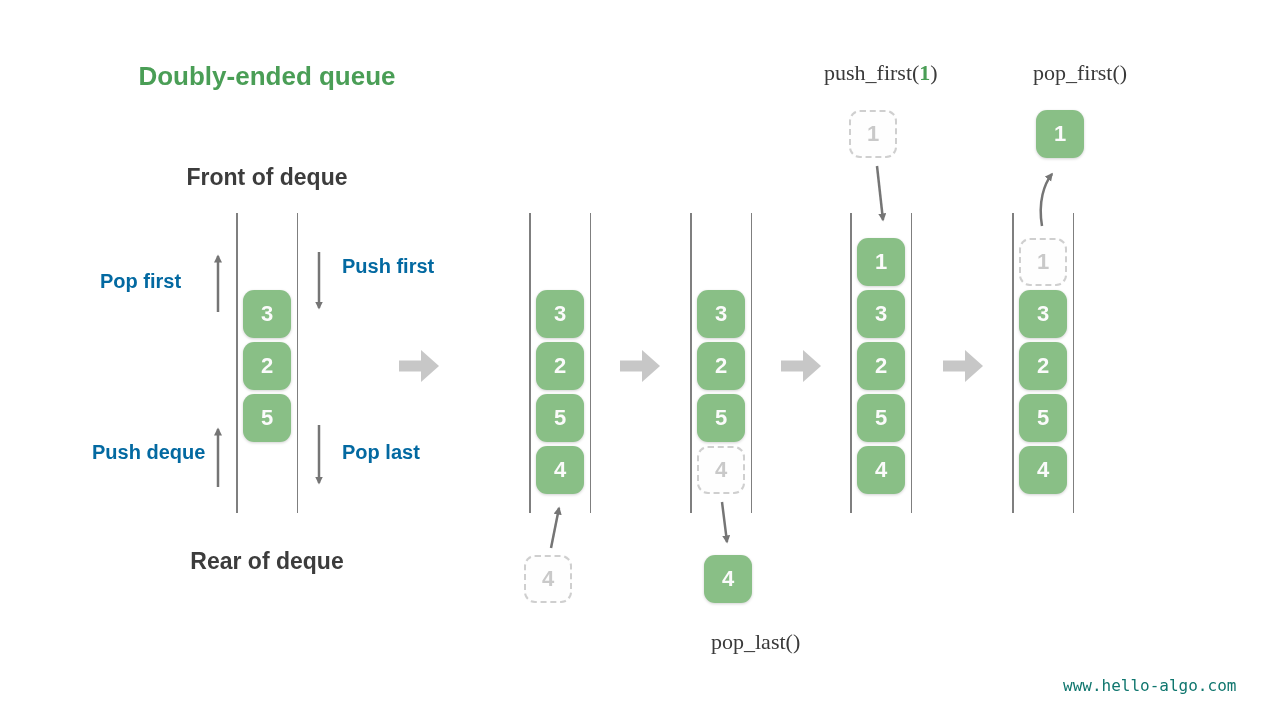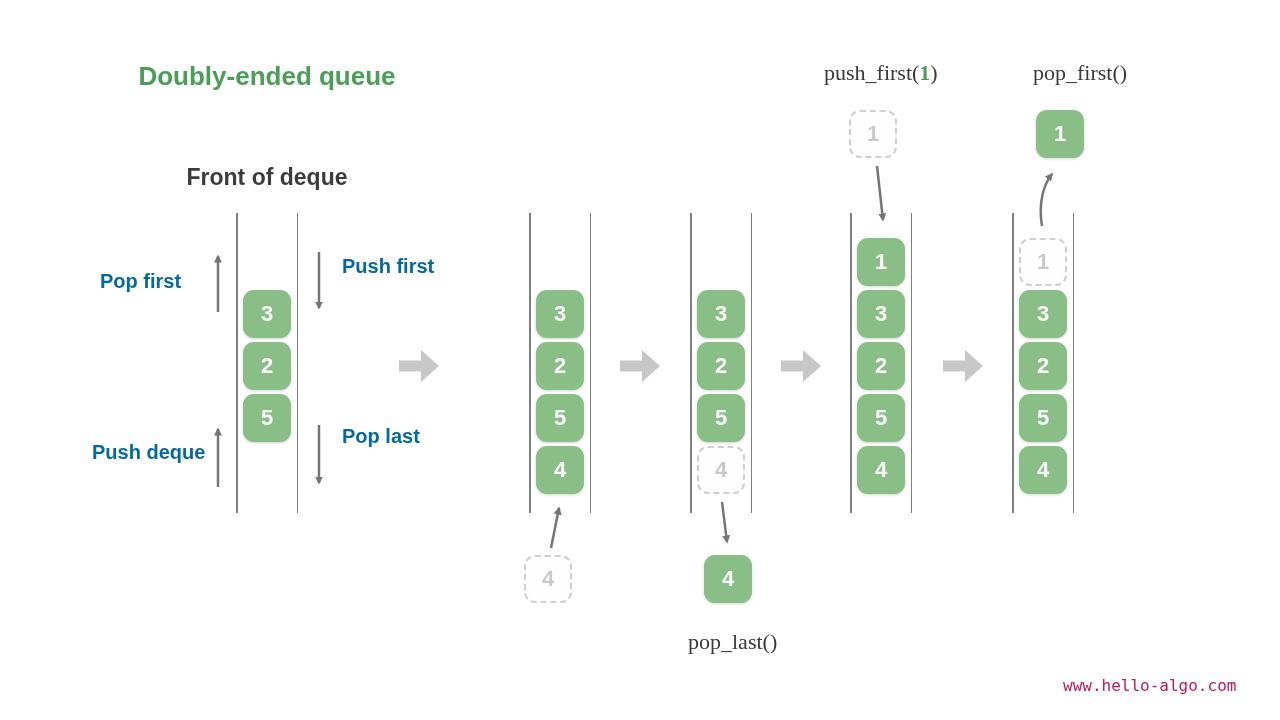--- a/index.html
+++ b/index.html
@@ -40,21 +40,21 @@
   .cell.filled{
     background:#89bf86;color:#fbfbfb;
     box-shadow:0 1px 3px rgba(0,0,0,0.18);
   }
   .cell.ghost{
     background:#fefefe;border:2px dashed #cfcfcf;color:#c9c9c9;
   }
   .arrows{left:0;top:0;pointer-events:none;}
   .watermark{
     left:1063px;top:676px;font-family:"DejaVu Sans Mono", monospace;
-    font-size:16px;color:#be185d;white-space:nowrap;
+    font-size:16px;color:#0f766e;white-space:nowrap;
   }
 </style>
 </head>
 <body>
 
 <div class="canvas">
 
   <svg class="arrows abs" width="1280" height="720" viewBox="0 0 1280 720">
     <defs>
       <marker id="ah" markerWidth="9" markerHeight="9" refX="6.5" refY="4" orient="auto" markerUnits="userSpaceOnUse">
@@ -75,31 +75,32 @@
     <polygon points="399,360.5 421,360.5 421,350 439,366 421,382 421,371.5 399,371.5" fill="#c7c7c7"></polygon>
     <polygon points="620,360.5 642,360.5 642,350 660,366 642,382 642,371.5 620,371.5" fill="#c7c7c7"></polygon>
     <polygon points="781,360.5 803,360.5 803,350 821,366 803,382 803,371.5 781,371.5" fill="#c7c7c7"></polygon>
     <polygon points="943,360.5 965,360.5 965,350 983,366 965,382 965,371.5 943,371.5" fill="#c7c7c7"></polygon>
   </svg>
 
   <div class="abs title-block">
     <div>Doubly-ended queue</div>
   </div>
   <div class="abs front-label">Front of deque</div>
+  <div class="abs rear-label">Rear of deque</div>
 
   <div class="abs side-label" style="left:100px;top:270px">Pop first</div>
   <div class="abs side-label" style="left:342px;top:255px">Push first</div>
   <div class="abs side-label" style="left:92px;top:441px">Push deque</div>
-  <div class="abs side-label" style="left:342px;top:425px">Pop last</div>
+  <div class="abs side-label" style="left:342px;top:441px">Pop last</div>
 
   <div class="abs call-label" style="left:824px;top:60px">
     <span>push_first(</span><span class="arg">1</span><span>)</span>
   </div>
   <div class="abs call-label" style="left:1033px;top:60px">pop_first()</div>
-  <div class="abs call-label" style="left:688px;top:629px">pop_last()</div>
+  <div class="abs call-label" style="left:711px;top:629px">pop_last()</div>
 
   <div class="queue" style="left:236px">
     <div class="rail left"></div>
     <div class="rail right"></div>
     <div class="cell filled" style="top:77px">3</div>
     <div class="cell filled" style="top:129px">2</div>
     <div class="cell filled" style="top:181px">5</div>
   </div>
 
   <div class="queue" style="left:529px">

